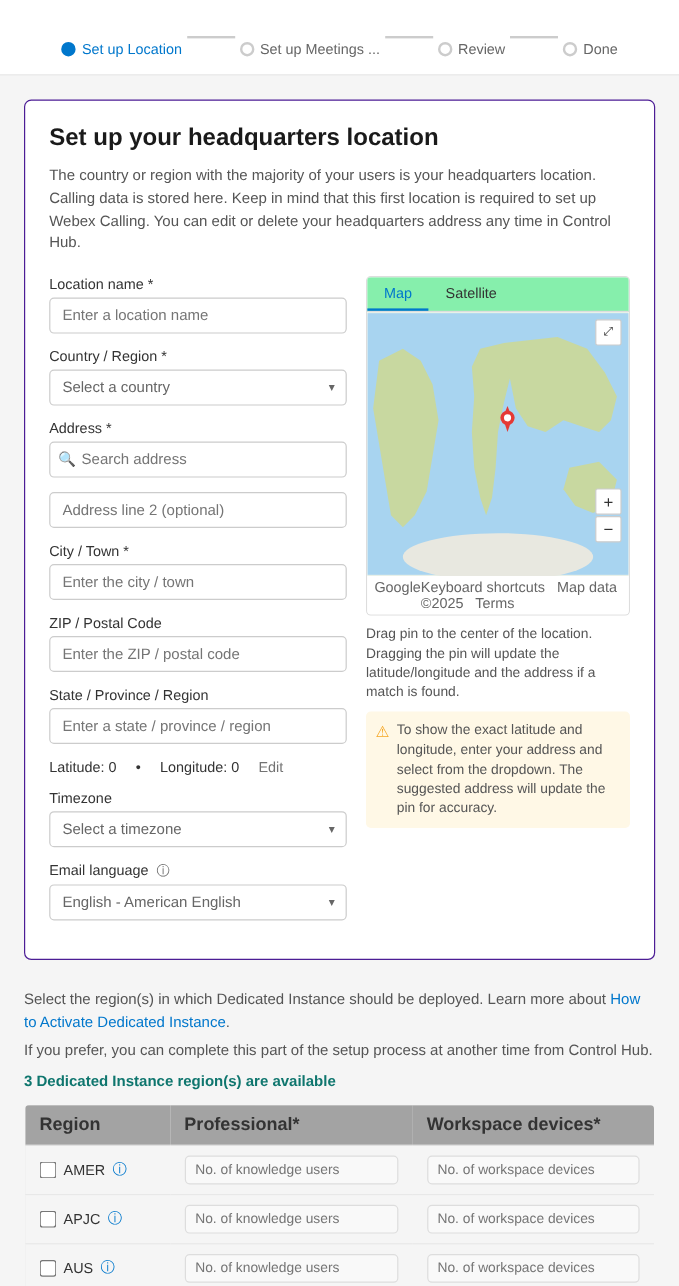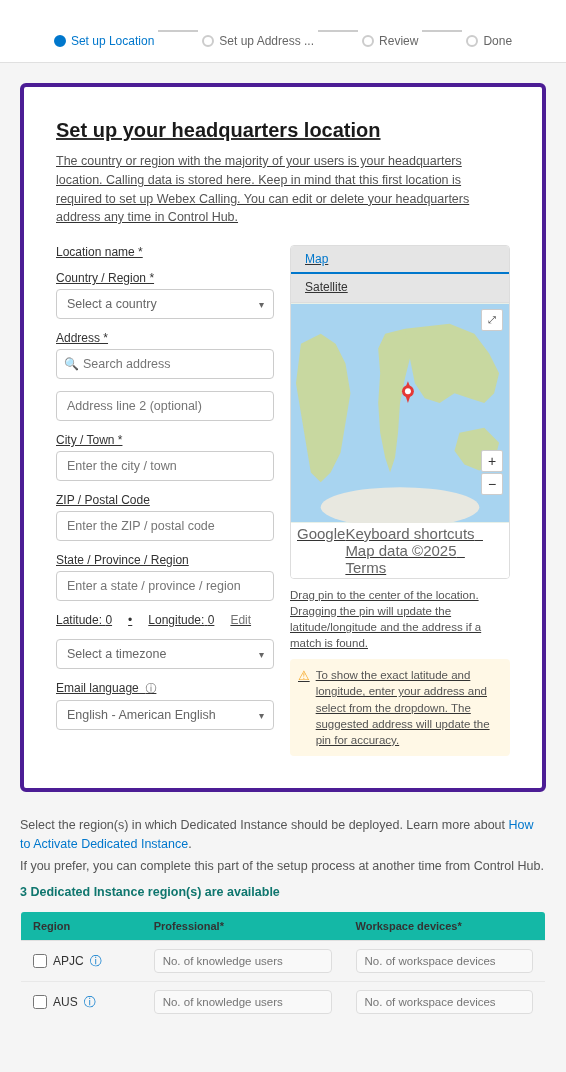--- a/index.html
+++ b/index.html
@@ -59,25 +59,24 @@
 
     
     .main-content {
       padding: 20px;
       background: #f5f5f5;
     }
 
     
     .section-card {
       background: #fff;
-      border: 4px solid #4c1d95;
+      border: 1px solid #4c1d95;
       border-radius: 6px;
-      padding: 32px;
+      padding: 20px;
       margin-bottom: 24px;
-      text-decoration: underline;
     }
 
     .section-title {
       font-size: 20px;
       font-weight: 600;
       color: #1a1a1a;
       margin-bottom: 10px;
     }
 
     .section-desc {
@@ -196,23 +195,22 @@
     
     .map-container {
       border-radius: 4px;
       overflow: hidden;
       border: 1px solid #ddd;
       position: relative;
     }
 
     .map-tabs {
       display: flex;
-      background: #e5e5e5;
+      background: #86efac;
       border-bottom: 1px solid #ddd;
-      flex-direction: column;
     }
 
     .map-tab {
       padding: 6px 14px;
       font-size: 12px;
       cursor: pointer;
       color: #333;
       border-bottom: 2px solid transparent;
     }
 
@@ -247,21 +245,21 @@
       justify-content: center;
       cursor: pointer;
       font-size: 14px;
       color: #333;
       line-height: 1;
     }
 
     .map-footer {
       background: #fff;
       padding: 2px 6px;
-      font-size: 15px;
+      font-size: 12px;
       color: #666;
       display: flex;
       justify-content: space-between;
     }
 
     .map-desc {
       font-size: 11.5px;
       color: #555;
       margin-top: 8px;
       line-height: 1.4;
@@ -330,23 +328,23 @@
     
     .regions-table {
       width: 100%;
       border-collapse: collapse;
       border: 1px solid #e0e0e0;
       border-radius: 4px;
       overflow: hidden;
     }
 
     .regions-table th {
-      background: #14b8a6;
+      background: #a3a3a3;
       padding: 8px 12px;
-      font-size: 11px;
+      font-size: 15px;
       font-weight: 600;
       color: #333;
       text-align: left;
       border-bottom: 1px solid #e0e0e0;
     }
 
     .regions-table td {
       padding: 8px 12px;
       font-size: 12px;
       color: #333;
@@ -394,21 +392,21 @@
 <body>
 
 <div class="progress-bar">
   <div class="progress-step active">
     <div class="progress-dot active"></div>
     <span>Set up Location</span>
   </div>
   <div class="progress-line"></div>
   <div class="progress-step">
     <div class="progress-dot inactive"></div>
-    <span>Set up Address ...</span>
+    <span>Set up Meetings ...</span>
   </div>
   <div class="progress-line"></div>
   <div class="progress-step">
     <div class="progress-dot inactive"></div>
     <span>Review</span>
   </div>
   <div class="progress-line"></div>
   <div class="progress-step">
     <div class="progress-dot inactive"></div>
     <span>Done</span>
@@ -420,20 +418,21 @@
   <div class="section-card">
     <h1 class="section-title">Set up your headquarters location</h1>
     <p class="section-desc">The country or region with the majority of your users is your headquarters location. Calling data is stored here. Keep in mind that this first location is required to set up Webex Calling. You can edit or delete your headquarters address any time in Control Hub.</p>
 
     <div class="form-map-container">
 
       <div class="form-left">
 
         <div class="form-group">
           <label class="form-label">Location name *</label>
+          <input class="form-input" type="text" placeholder="Enter a location name" style="">
         </div>
 
         <div class="form-group">
           <label class="form-label">Country / Region *</label>
           <div class="form-select-wrapper">
             <select class="form-select">
               <option value="">Select a country</option>
             </select>
             <span class="select-arrow">▾</span>
           </div>
@@ -473,20 +472,21 @@
           </span>
           <span>•</span>
           <span>
             <span>Longitude:</span>
             <span>0</span>
           </span>
           <a href="#">Edit</a>
         </div>
 
         <div class="form-group">
+          <label class="form-label">Timezone</label>
           <div class="form-select-wrapper">
             <select class="form-select">
               <option value="">Select a timezone</option>
             </select>
             <span class="select-arrow">▾</span>
           </div>
         </div>
 
         <div class="form-group">
           <label class="form-label">Email language &nbsp;<span style="color:#666; font-size:11px; cursor:pointer;">ⓘ</span></label>
@@ -565,20 +565,35 @@
 
     <table class="regions-table">
       <thead>
         <tr>
           <th class="col-region">Region</th>
           <th class="col-professional">Professional*</th>
           <th class="col-workspace">Workspace devices*</th>
         </tr>
       </thead>
       <tbody id="regions-tbody">
+      <tr>
+      <td>
+        <div class="region-name-cell">
+          <input type="checkbox" class="region-checkbox" style="">
+          <span>AMER</span>
+          <span class="info-icon">ⓘ</span>
+        </div>
+      </td>
+      <td>
+        <input class="input-field-disabled" type="text" placeholder="No. of knowledge users" disabled="" style="">
+      </td>
+      <td>
+        <input class="input-field-disabled" type="text" placeholder="No. of workspace devices" disabled="" style="">
+      </td>
+    </tr>
           <tr>
       <td>
         <div class="region-name-cell">
           <input type="checkbox" class="region-checkbox" style="">
           <span>APJC</span>
           <span class="info-icon">ⓘ</span>
         </div>
       </td>
       <td>
         <input class="input-field-disabled" type="text" placeholder="No. of knowledge users" disabled="" style="">

